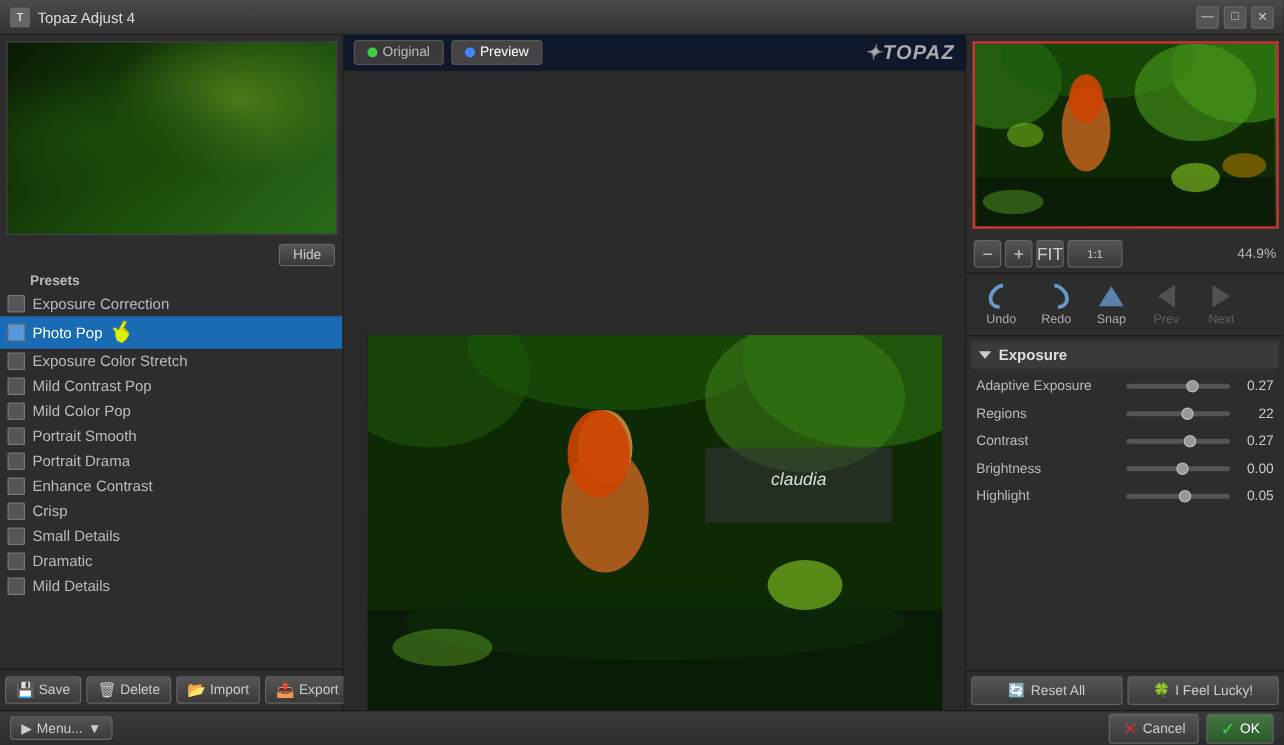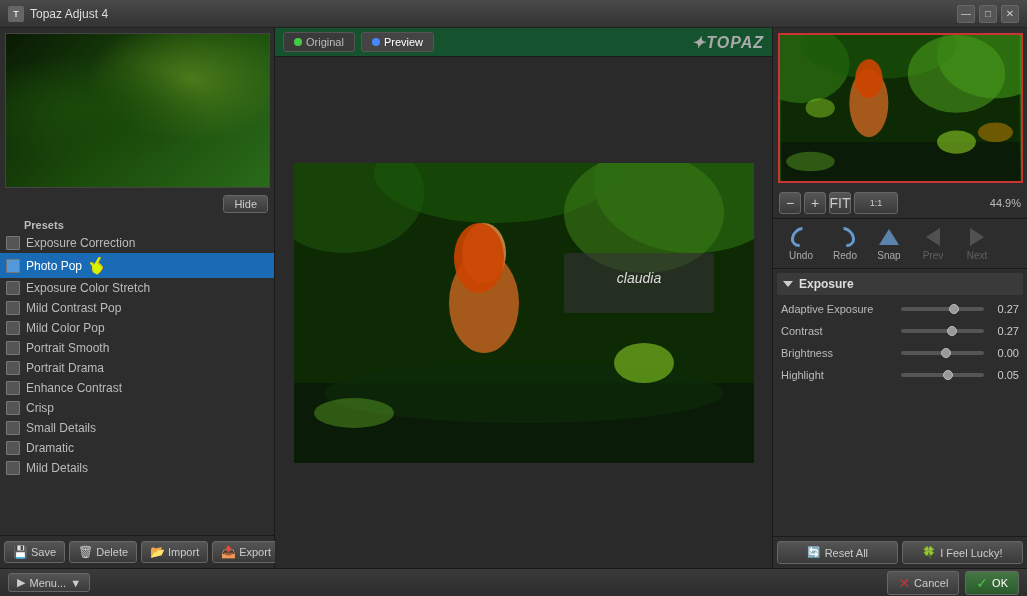--- a/index.html
+++ b/index.html
@@ -162,21 +162,21 @@
       flex: 1;
       background: #333;
       display: flex;
       flex-direction: column;
       position: relative;
     }
 
     #view-tabs {
       display: flex;
       align-items: center;
-      background: #14532d;
+      background: #0f172a;
       padding: 4px 8px;
       gap: 6px;
       border-bottom: 1px solid #1a1a1a;
     }
     .view-tab {
       display: flex;
       align-items: center;
       gap: 4px;
       padding: 3px 10px;
       border: 1px solid #555;
@@ -206,21 +206,21 @@
       font-weight: bold;
       letter-spacing: 1px;
     }
 
     #image-canvas-area {
       flex: 1;
       background: #2a2a2a;
       position: relative;
       overflow: hidden;
       display: flex;
-      align-items: center;
+      align-items: flex-end;
       justify-content: center;
     }
 
     
     #right-panel {
       width: 255px;
       background: #2d2d2d;
       border-left: 1px solid #1a1a1a;
       display: flex;
       flex-direction: column;
@@ -717,20 +717,29 @@
       <div class="adj-row">
             <div class="adj-label">Adaptive Exposure</div>
             <div class="adj-slider-container">
               <div class="adj-slider-track">
                 <div class="adj-slider-thumb" style="left: 58%;"></div>
               </div>
             </div>
             <div class="adj-value">0.27</div>
           </div>
           <div class="adj-row">
+            <div class="adj-label">Regions</div>
+            <div class="adj-slider-container">
+              <div class="adj-slider-track">
+                <div class="adj-slider-thumb" style="left: 53%;"></div>
+              </div>
+            </div>
+            <div class="adj-value">22</div>
+          </div>
+          <div class="adj-row">
             <div class="adj-label">Contrast</div>
             <div class="adj-slider-container">
               <div class="adj-slider-track">
                 <div class="adj-slider-thumb" style="left: 56%;"></div>
               </div>
             </div>
             <div class="adj-value">0.27</div>
           </div>
           <div class="adj-row">
             <div class="adj-label">Brightness</div>

